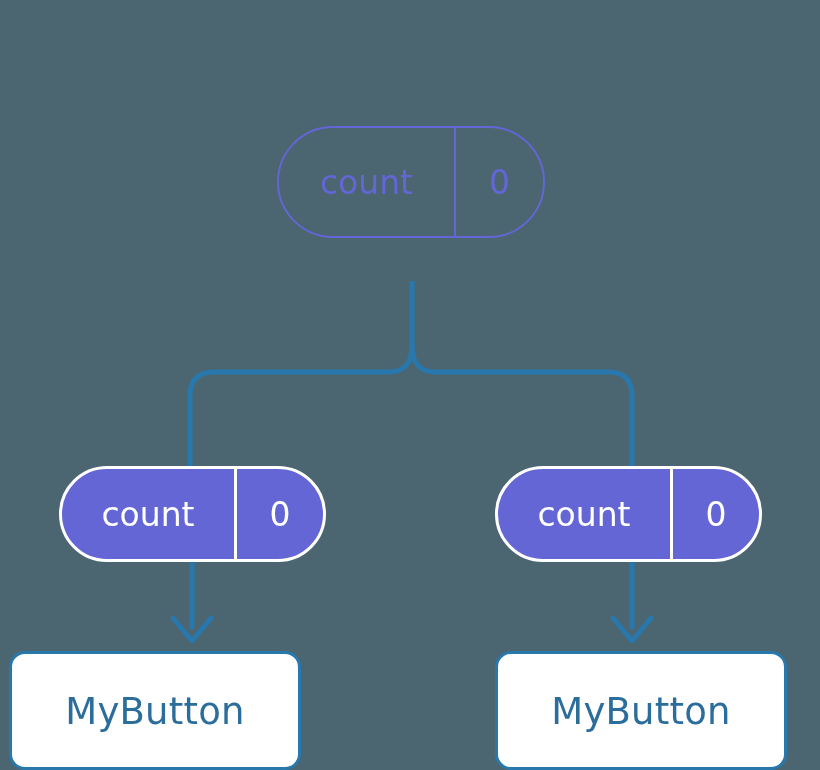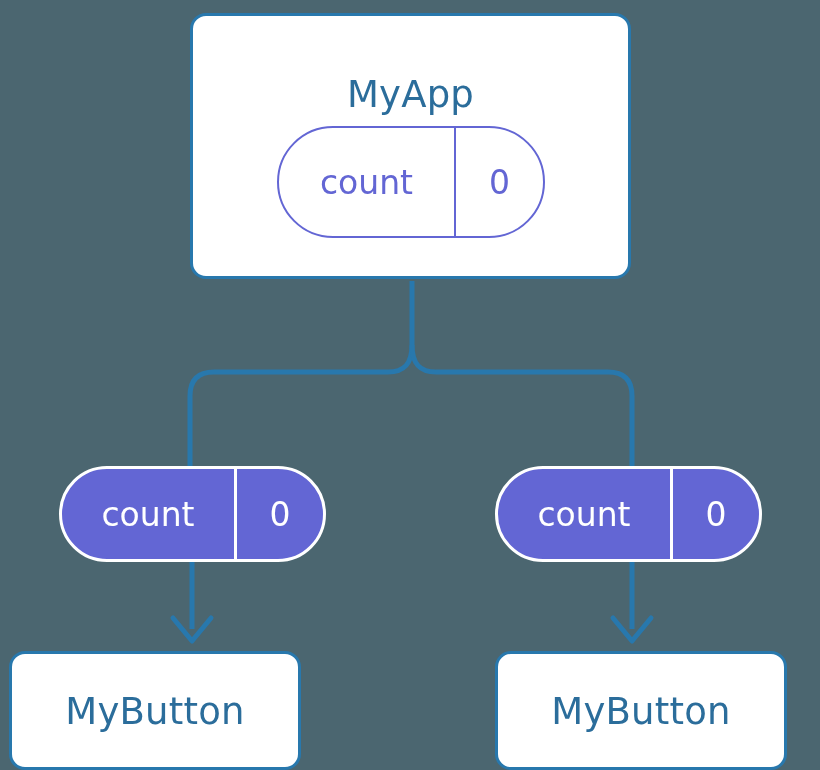--- a/index.html
+++ b/index.html
@@ -144,23 +144,20 @@
              C 624 372, 632 380, 632 396
              L 632 466" fill="none" stroke="#2878ad" stroke-width="5" stroke-linecap="butt" stroke-linejoin="round"></path>
 
     <path d="M 192 562 L 192 629" fill="none" stroke="#2878ad" stroke-width="5"></path>
     <path d="M 173 618 L 192 641 L 211 618" fill="none" stroke="#2878ad" stroke-width="5" stroke-linecap="round" stroke-linejoin="round"></path>
 
     <path d="M 632 562 L 632 629" fill="none" stroke="#2878ad" stroke-width="5"></path>
     <path d="M 613 618 L 632 641 L 651 618" fill="none" stroke="#2878ad" stroke-width="5" stroke-linecap="round" stroke-linejoin="round"></path>
   </svg>
 
-  <div class="comp-box" id="app-box">
-    <div class="comp-title" id="app-title">MyApp</div>
-  </div>
 
   <div class="pill pill-outline" id="app-pill">
     <div class="cell cell-key">count</div>
     <div class="cell cell-val">0</div>
   </div>
 
   <div class="pill pill-filled state-pill" id="pill-left">
     <div class="cell cell-key">count</div>
     <div class="cell cell-val">0</div>
   </div>

